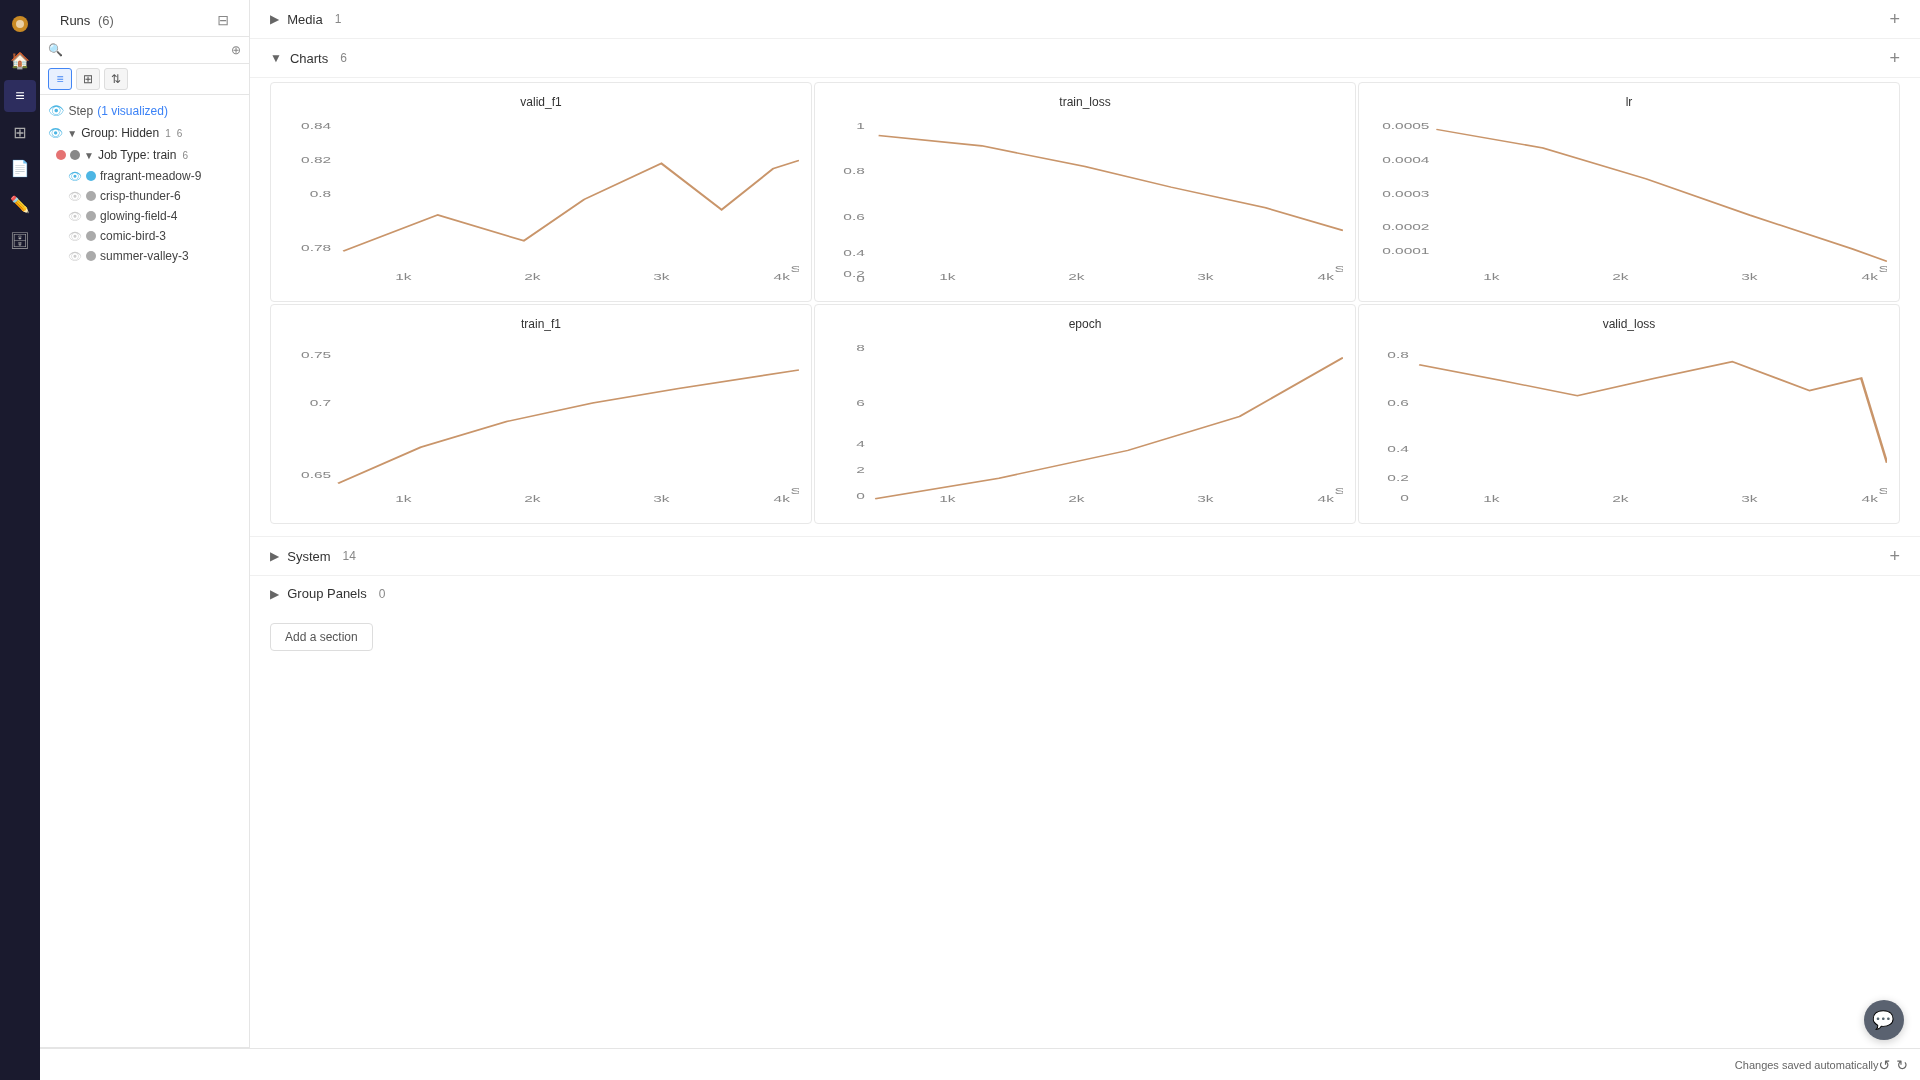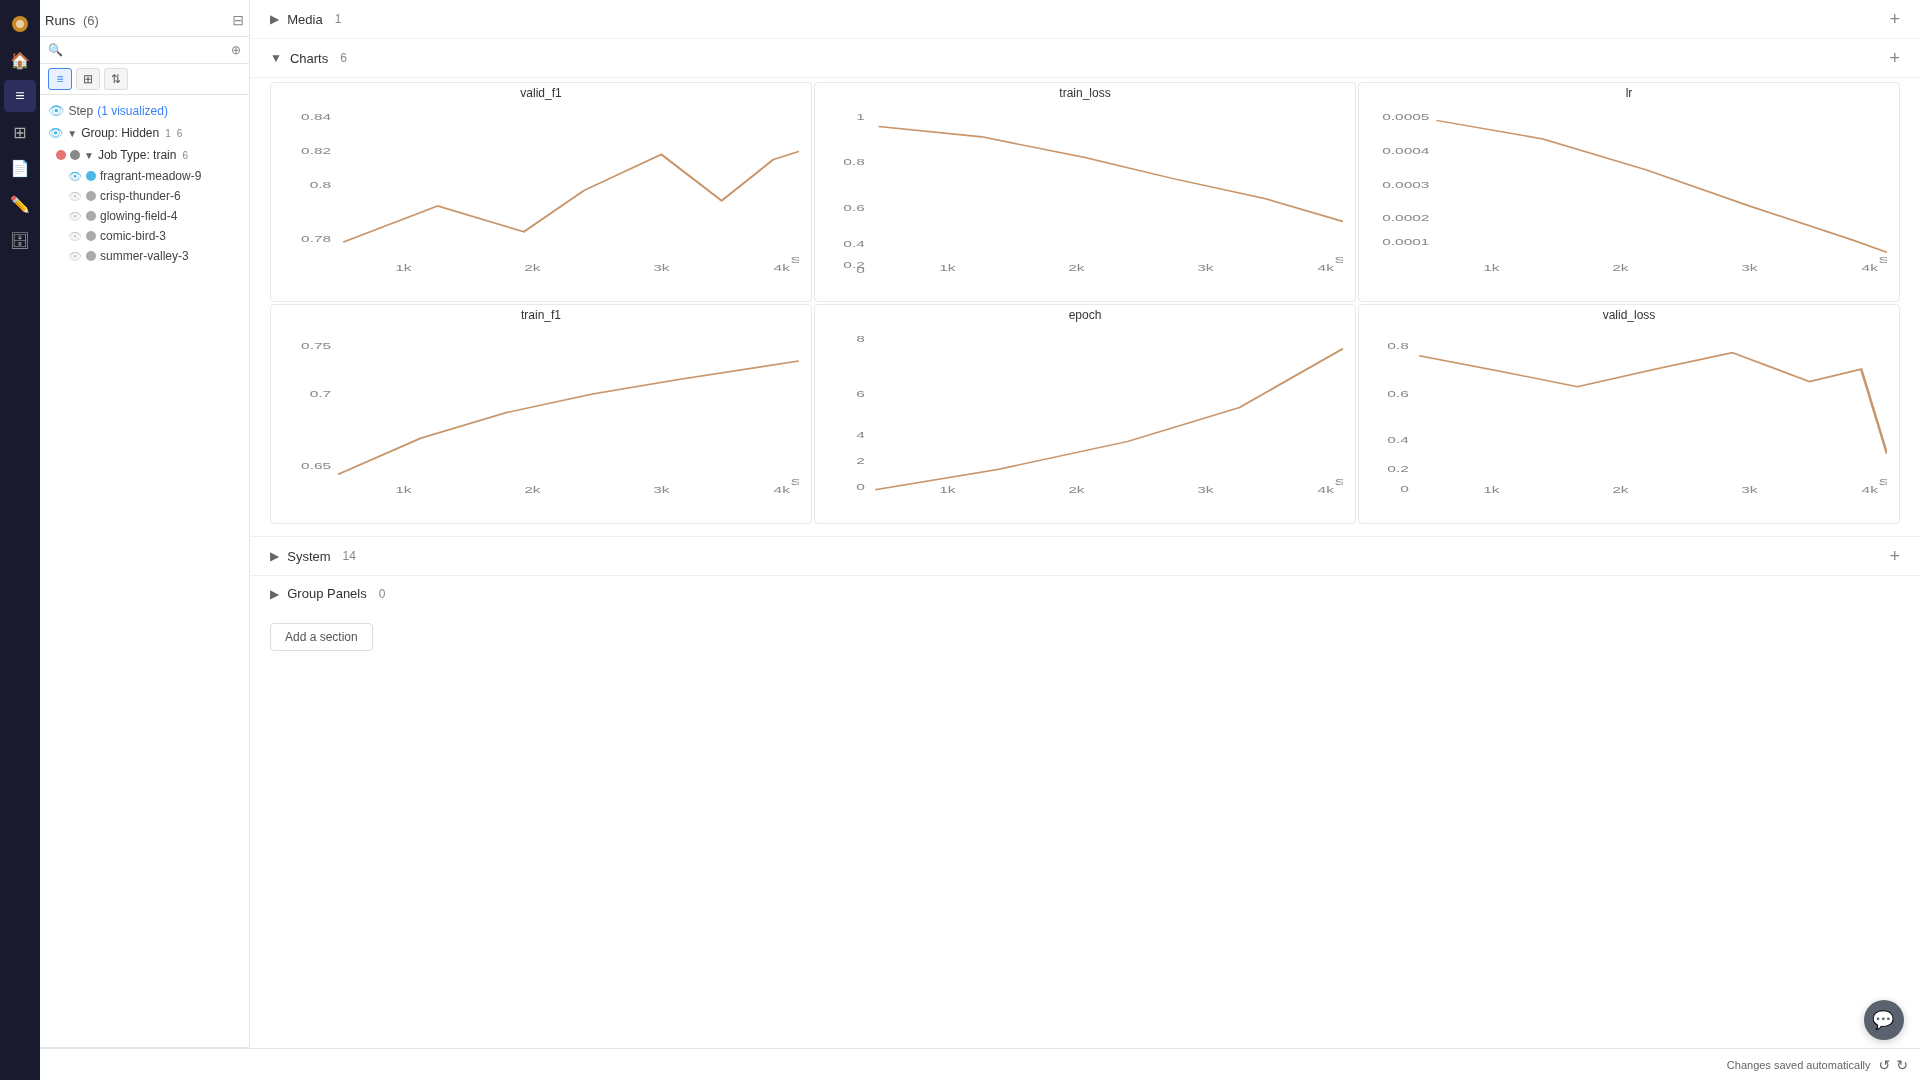--- a/index.html
+++ b/index.html
@@ -26,21 +26,21 @@
     
     .sidebar {
       width: 210px;
       border-right: 1px solid #e5e5e5;
       display: flex;
       flex-direction: column;
       background: #fff;
       flex-shrink: 0;
     }
     .sidebar-header {
-      padding: 12px 5px 8px;
+      padding: 12px 20px 8px;
       border-bottom: 1px solid #e5e5e5;
       display: flex;
       align-items: center;
       justify-content: space-between;
     }
     .sidebar-header-count { color: #666; margin-left: 4px; }
     .sidebar-header-icons { display: flex; gap: 4px; }
     .sidebar-header-icons span { cursor: pointer; color: #888; font-size: 14px; }
 
     .search-bar {
@@ -125,21 +125,21 @@
     .charts-grid {
       display: grid;
       grid-template-columns: repeat(3, 1fr);
       gap: 2px;
       padding: 4px 20px 12px;
     }
 
     .chart-card {
       border: 1px solid #e8e8e8;
       border-radius: 4px;
-      padding: 3px 12px 8px;
+      padding: 12px 12px 8px;
       background: #fff;
       height: 220px;
       position: relative;
     }
     .chart-title {
       font-size: 12px;
       font-weight: 500;
       text-align: center;
       margin-bottom: 8px;
       color: #333;
@@ -184,21 +184,21 @@
       height: 32px;
       background: #fff;
       border-top: 1px solid #e5e5e5;
       display: flex;
       align-items: center;
       justify-content: space-between;
       padding: 0 12px;
       font-size: 11px;
       color: #666;
     }
-    .status-bar-right { display: flex; align-items: center; gap: 8px; }
+    .status-bar-right { display: flex; align-items: center; gap: 0; }
     .status-icons { display: flex; gap: 6px; }
     .status-icon { cursor: pointer; color: #666; font-size: 14px; }
 
     
     .workspace-footer {
       position: fixed;
       bottom: 0;
       left: 40px;
       width: 210px;
       height: 32px;

